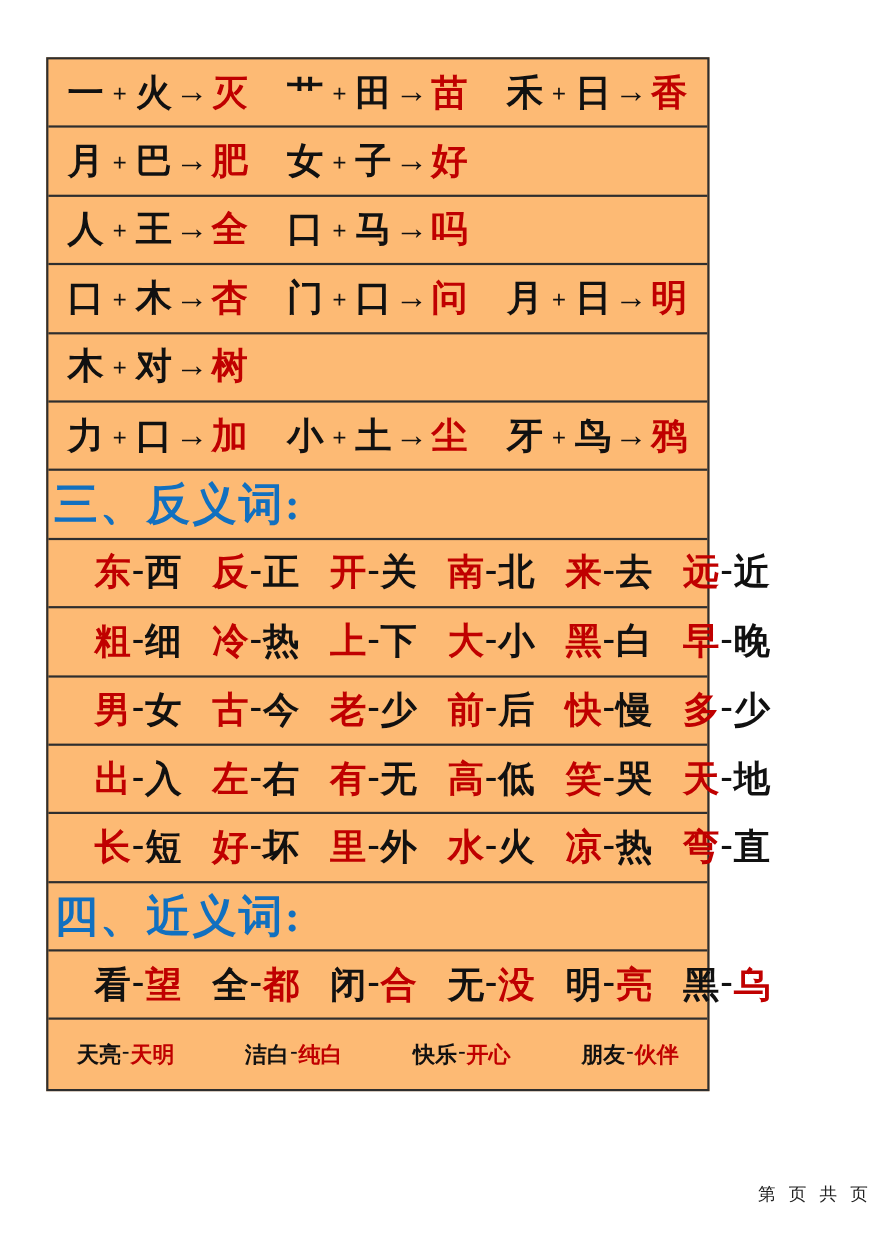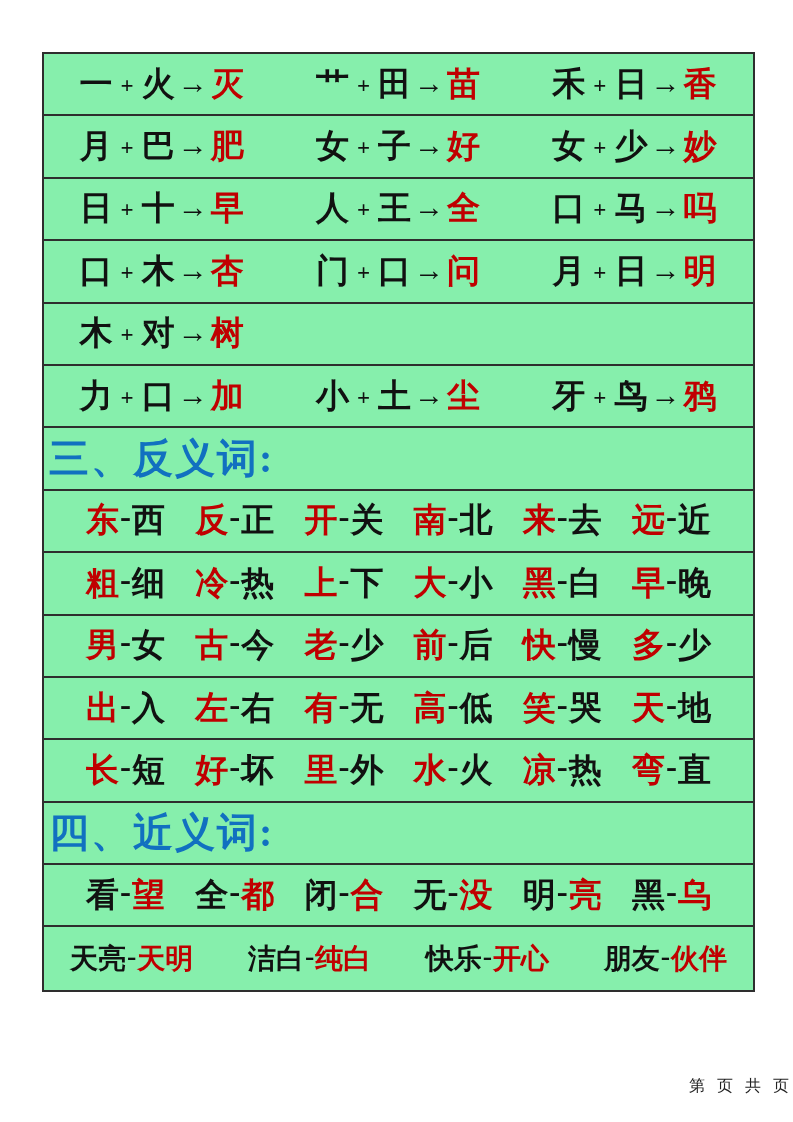--- a/index.html
+++ b/index.html
@@ -12,24 +12,24 @@
     position: relative;
     width: 793px;
     height: 1122px;
     background: #ffffff;
     overflow: hidden;
   }
   .worksheet-table {
     position: absolute;
     left: 42px;
     top: 52px;
-    width: 713px;
+    width: 603px;
     box-sizing: border-box;
     border: 2px solid var(--line, #2e2e2e);
-    background: #86efac;
+    background: #fdba74;
   }
   .row {
     display: flex;
     align-items: center;
     height: 62.4px;
     box-sizing: border-box;
     border-bottom: 2px solid var(--line, #2e2e2e);
     color: var(--ink, #111111);
     font-weight: bold;
   }
@@ -69,21 +69,21 @@
 
   .row.char_pairs {
     justify-content: space-between;
     padding: 0 42px;
     font-size: 33px;
     gap: 28px;
   }
   .row.word_pairs {
     justify-content: space-between;
     padding: 12px 26px;
-    font-size: 28px;
+    font-size: 20px;
   }
   .pair { white-space: nowrap; }
   .pair .dash {
     font-weight: bold;
     margin: 0 1px;
     position: relative;
     top: -3px;
   }
   .red { color: var(--red, #c00000); }
 
@@ -105,24 +105,22 @@
 <div class="page">
   <div class="worksheet-table">
       <div class="row composition">
         <div class="comp-cell"><span class="char">一</span><span class="plus">+</span><span class="char">火</span><span class="arrow">→</span><span class="char red">灭</span></div>
         <div class="comp-cell"><span class="char">艹</span><span class="plus">+</span><span class="char">田</span><span class="arrow">→</span><span class="char red">苗</span></div>
         <div class="comp-cell"><span class="char">禾</span><span class="plus">+</span><span class="char">日</span><span class="arrow">→</span><span class="char red">香</span></div>
       </div>
       <div class="row composition">
         <div class="comp-cell"><span class="char">月</span><span class="plus">+</span><span class="char">巴</span><span class="arrow">→</span><span class="char red">肥</span></div>
         <div class="comp-cell"><span class="char">女</span><span class="plus">+</span><span class="char">子</span><span class="arrow">→</span><span class="char red">好</span></div>
-        <div class="comp-cell"><span class="char">女</span><span class="plus">+</span><span class="char">少</span><span class="arrow">→</span><span class="char red">妙</span></div>
       </div>
       <div class="row composition">
-        <div class="comp-cell"><span class="char">日</span><span class="plus">+</span><span class="char">十</span><span class="arrow">→</span><span class="char red">早</span></div>
         <div class="comp-cell"><span class="char">人</span><span class="plus">+</span><span class="char">王</span><span class="arrow">→</span><span class="char red">全</span></div>
         <div class="comp-cell"><span class="char">口</span><span class="plus">+</span><span class="char">马</span><span class="arrow">→</span><span class="char red">吗</span></div>
       </div>
       <div class="row composition">
         <div class="comp-cell"><span class="char">口</span><span class="plus">+</span><span class="char">木</span><span class="arrow">→</span><span class="char red">杏</span></div>
         <div class="comp-cell"><span class="char">门</span><span class="plus">+</span><span class="char">口</span><span class="arrow">→</span><span class="char red">问</span></div>
         <div class="comp-cell"><span class="char">月</span><span class="plus">+</span><span class="char">日</span><span class="arrow">→</span><span class="char red">明</span></div>
       </div>
       <div class="row composition">
         <div class="comp-cell"><span class="char">木</span><span class="plus">+</span><span class="char">对</span><span class="arrow">→</span><span class="char red">树</span></div>

